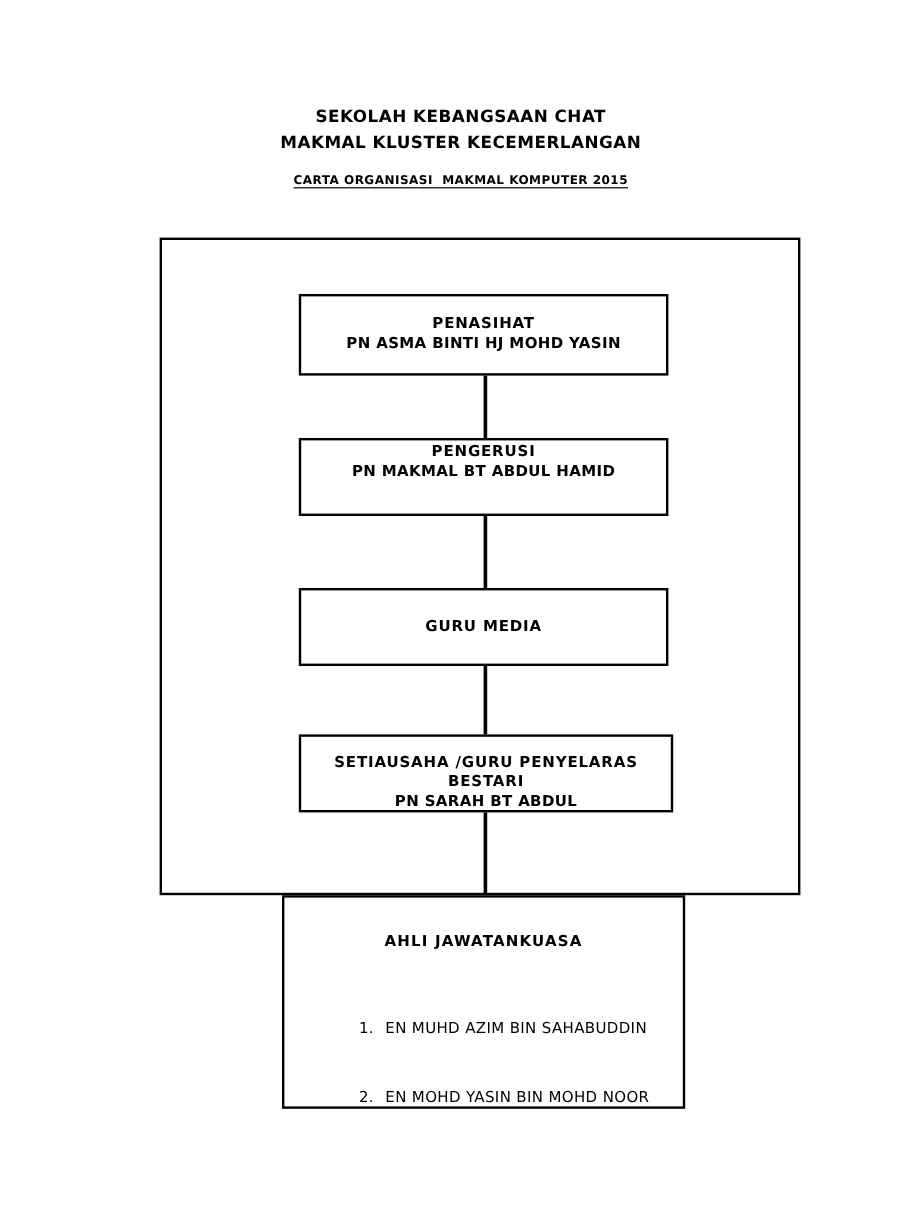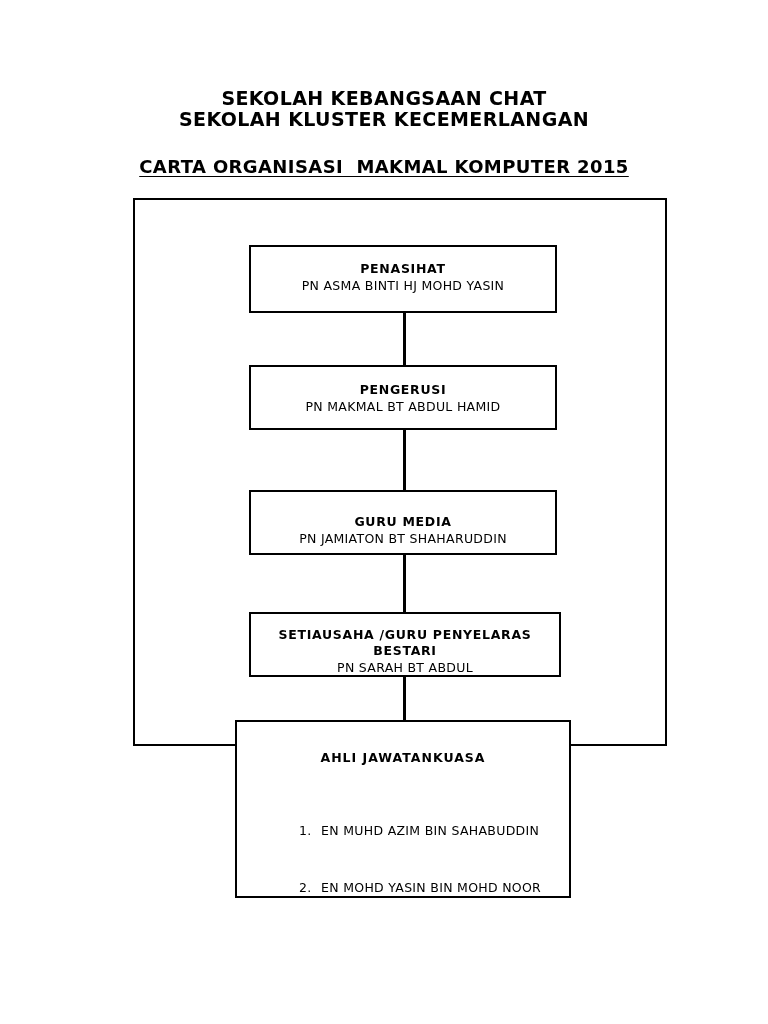--- a/index.html
+++ b/index.html
@@ -18,28 +18,28 @@
 
   
   .header {
     position: absolute;
     left: 0;
     top: 88px;
     width: 768px;
     text-align: center;
   }
   .school-line {
-    font-size: 19px;
+    font-size: 14px;
     font-weight: bold;
     letter-spacing: 0.4px;
     line-height: 21px;
   }
   .chart-title {
-    margin-top: 26px;
-    font-size: 18px;
+    margin-top: 15px;
+    font-size: 10px;
     font-weight: bold;
     letter-spacing: 0.4px;
     text-decoration: underline;
     text-underline-offset: 3px;
     white-space: pre;
   }
 
   
   .frame {
     position: absolute;
@@ -61,31 +61,31 @@
     z-index: 2;
   }
   .node-title {
     font-size: 12.5px;
     font-weight: bold;
     letter-spacing: 0.7px;
     line-height: 16px;
   }
   .node-name {
     font-size: 12.5px;
-    font-weight: normal;
+    font-weight: bold;
     letter-spacing: 0.3px;
     line-height: 17px;
   }
 
   
   .node-penasihat  { left: 114px; top:  45px; width: 308px; height: 68px; padding-top: 14px; }
-  .node-pengerusi  { left: 114px; top: 165px; width: 308px; height: 65px; padding-top: 15px; }
+  .node-pengerusi  { left: 114px; top: 165px; width: 308px; height: 65px; padding-top: 1px; }
   .node-gurumedia  { left: 114px; top: 290px; width: 308px; height: 65px; padding-top: 22px; }
   .node-setiausaha { left: 114px; top: 412px; width: 312px; height: 65px; padding-top: 13px; }
-  .node-ahli       { left: 100px; top: 520px; width: 336px; height: 178px; padding-top: 28px; }
+  .node-ahli       { left: 100px; top: 546px; width: 336px; height: 178px; padding-top: 28px; }
 
   .node-ahli .node-title { letter-spacing: 1px; }
 
   .member-list {
     margin: 36px 0 0 0;
     padding: 0;
     list-style: none;
     text-align: left;
     display: inline-block;
   }
@@ -108,21 +108,21 @@
   .conn-1 { top: 110px; height: 58px; }
   .conn-2 { top: 227px; height: 66px; }
   .conn-3 { top: 352px; height: 63px; }
   .conn-4 { top: 474px; height: 71px; }
 </style>
 </head>
 <body>
 
 <div class="header">
   <div class="school-line">SEKOLAH KEBANGSAAN CHAT</div>
-  <div class="school-line">SEKOLAH KLUSTER KECEMERLANGAN</div>
+  <div class="school-line">MAKMAL KLUSTER KECEMERLANGAN</div>
   <div class="chart-title">CARTA ORGANISASI  MAKMAL KOMPUTER 2015</div>
 </div>
 
 <div class="frame">
 
   <div class="connector conn-1"></div>
   <div class="connector conn-2"></div>
   <div class="connector conn-3"></div>
   <div class="connector conn-4"></div>
 
@@ -131,21 +131,20 @@
     <div class="node-name">PN ASMA BINTI HJ MOHD YASIN</div>
   </div>
 
   <div class="node node-pengerusi">
     <div class="node-title">PENGERUSI</div>
     <div class="node-name">PN MAKMAL BT ABDUL HAMID</div>
   </div>
 
   <div class="node node-gurumedia">
     <div class="node-title">GURU MEDIA</div>
-    <div class="node-name">PN JAMIATON BT SHAHARUDDIN</div>
   </div>
 
   <div class="node node-setiausaha">
     <div class="node-title">SETIAUSAHA /GURU PENYELARAS BESTARI</div>
     <div class="node-name">PN SARAH BT ABDUL</div>
   </div>
 
   <div class="node node-ahli">
     <div class="node-title">AHLI JAWATANKUASA</div>
     <ul class="member-list">

